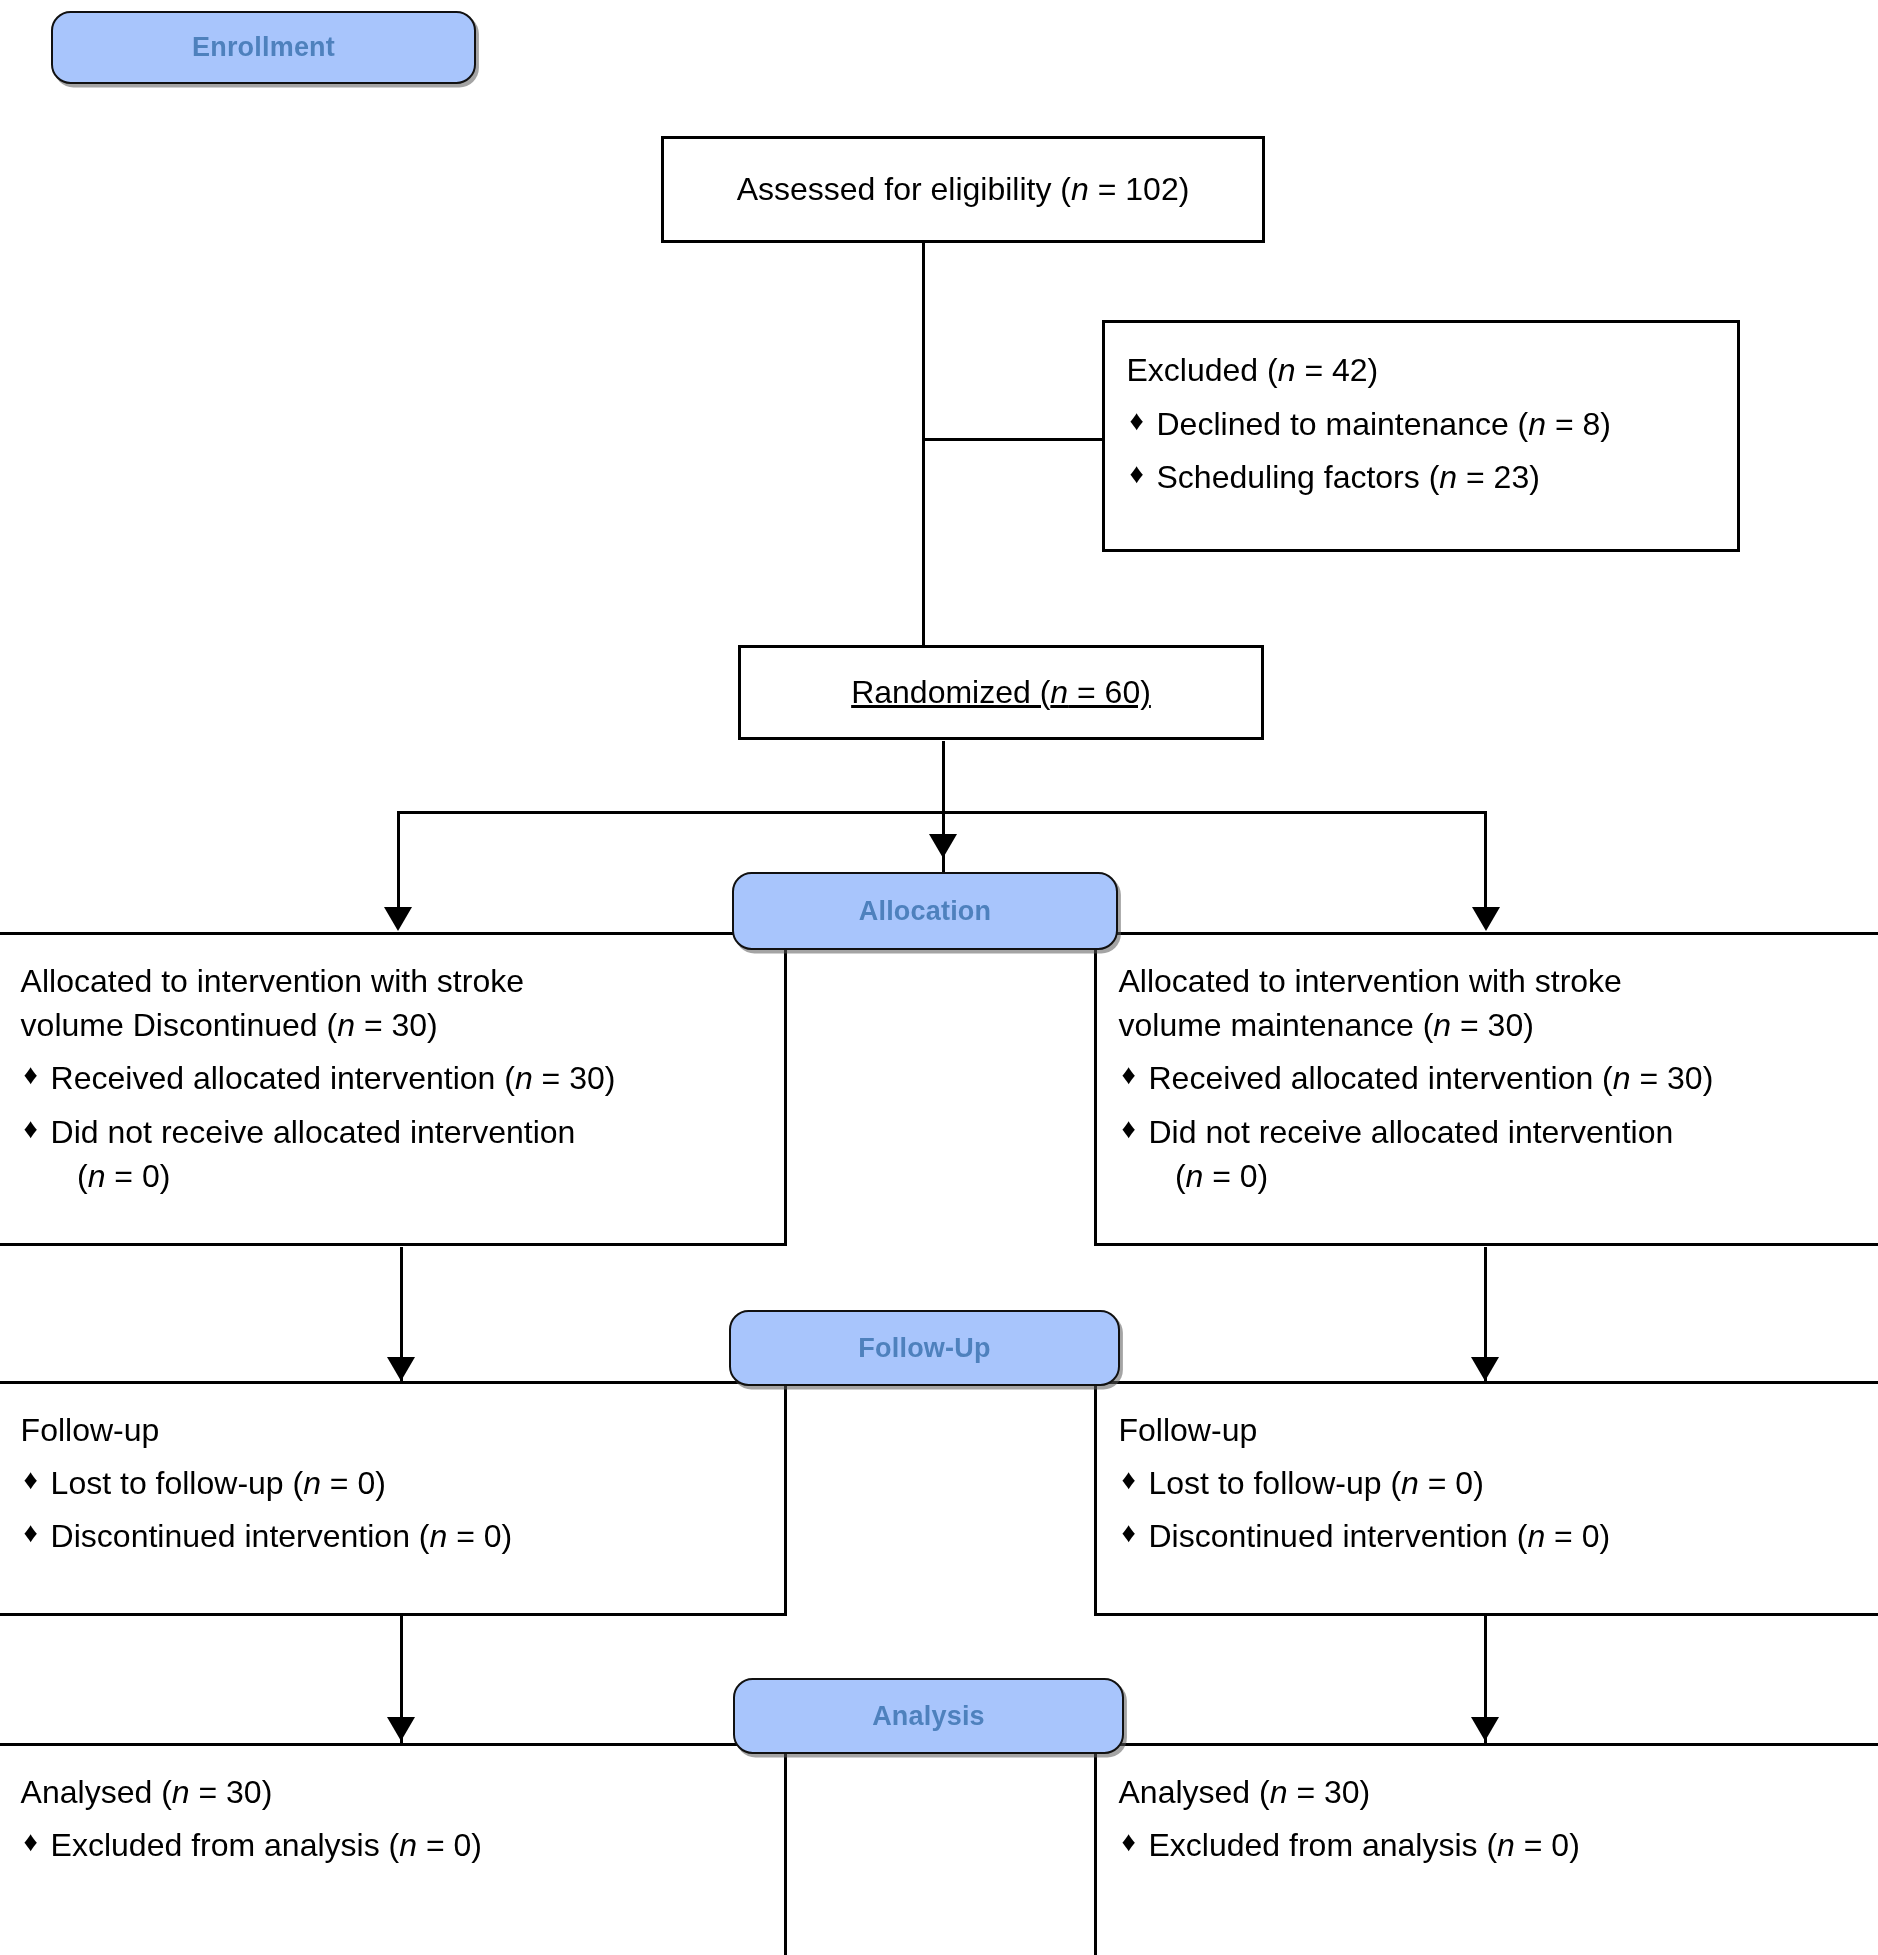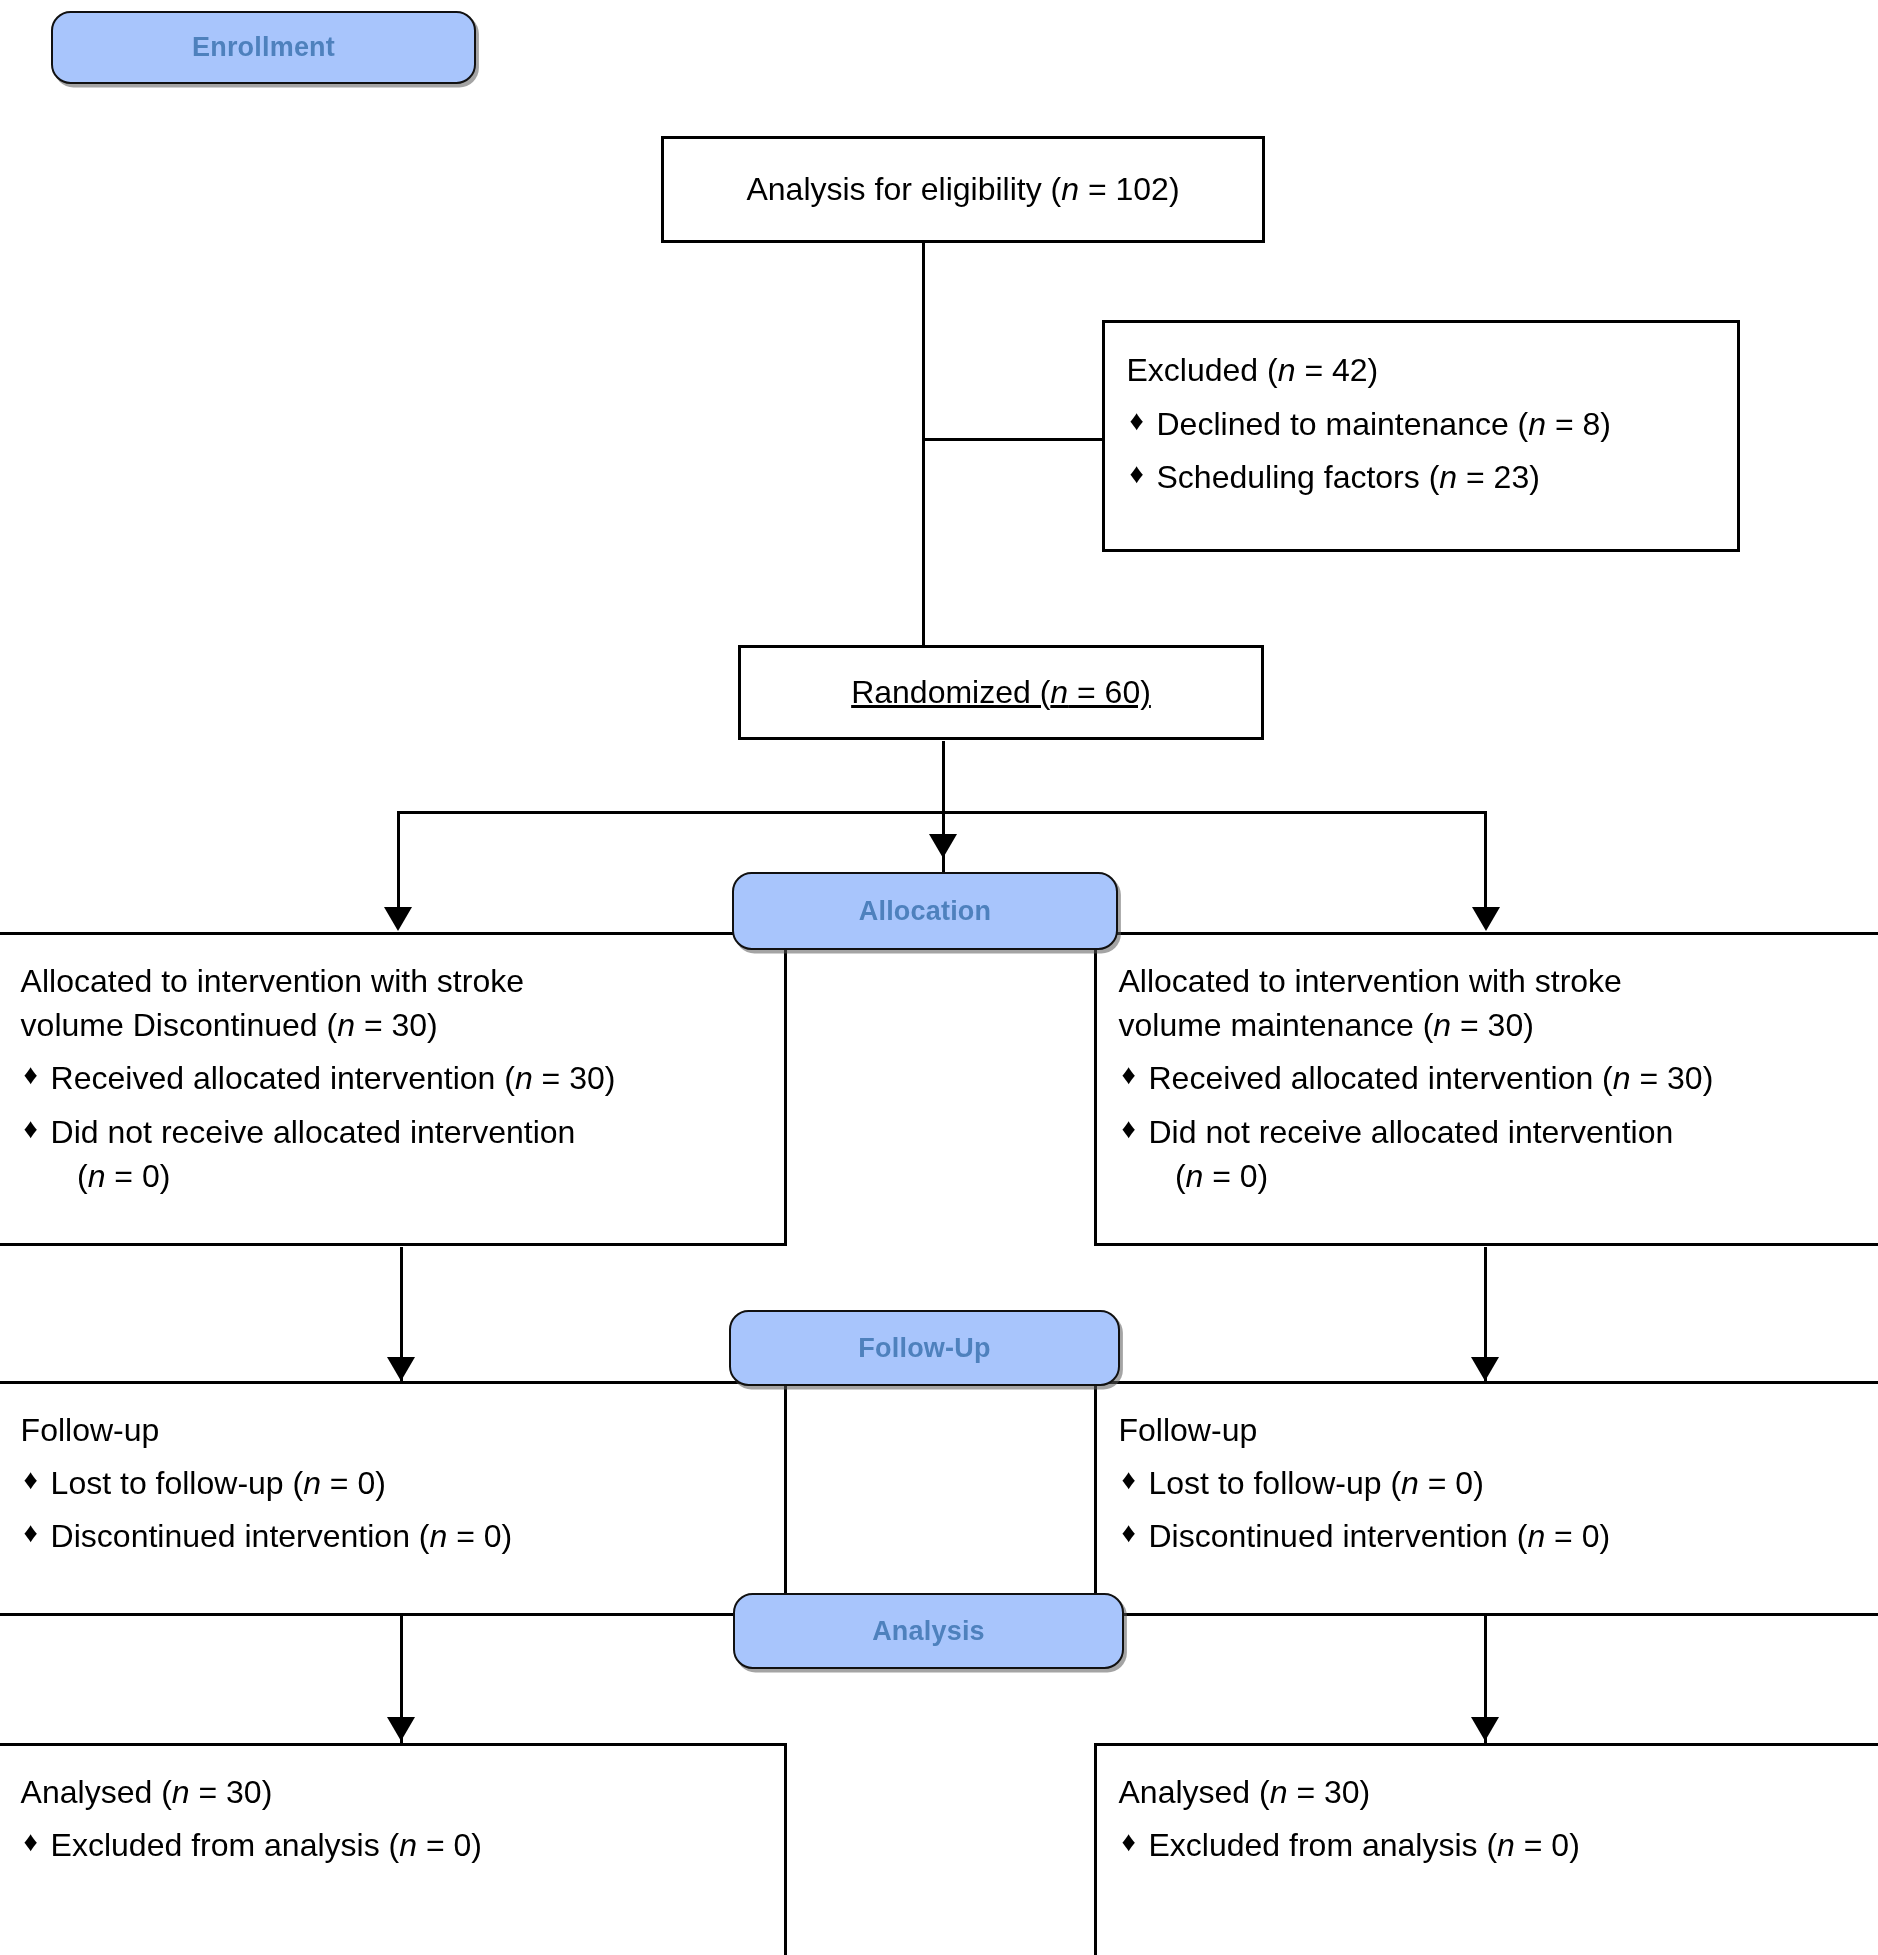--- a/index.html
+++ b/index.html
@@ -111,21 +111,21 @@
 <body>
 
 <div id="canvas">
 
   <div class="badge" style="left:51px; top:10.8px; width:425px; height:73px;">
     <span>Enrollment</span>
   </div>
 
   <div class="nodebox center-single" style="left:661px; top:136px; width:604px; height:107px;">
     <div class="body">
-      <span>Analysis for eligibility (</span><span class="ital">n</span><span> = 102)</span>
+      <span>Assessed for eligibility (</span><span class="ital">n</span><span> = 102)</span>
     </div>
   </div>
 
   <div class="vline" style="left:922px; top:243px; height:403px;"></div>
 
   <div class="hline" style="left:922px; top:438px; width:205px;"></div>
   <div class="arrow-right" style="left:1128px; top:425px;"></div>
 
   <div class="nodebox" style="left:1102px; top:320px; width:638px; height:232px; padding:25.4px 21.5px 0 21.5px;">
     <div class="body">
@@ -247,21 +247,21 @@
       </ul>
     </div>
   </div>
 
   <div class="vline" style="left:400px; top:1616px; height:127px;"></div>
   <div class="arrow-down" style="left:387px; top:1717px;"></div>
 
   <div class="vline" style="left:1484px; top:1616px; height:127px;"></div>
   <div class="arrow-down" style="left:1471px; top:1717px;"></div>
 
-  <div class="badge" style="left:733px; top:1593px; width:391px; height:76px;">
+  <div class="badge" style="left:733px; top:1678px; width:391px; height:76px;">
     <span>Analysis</span>
   </div>
 
   <div class="nodebox" style="left:-3.9px; top:1743px; width:791px; height:218px; padding:23.5px 20.5px 0 21.5px;">
     <div class="body">
       <div class="title-line">
         <span>Analysed (</span><span class="ital">n</span><span> = 30)</span>
       </div>
       <ul class="bullets">
         <li>

